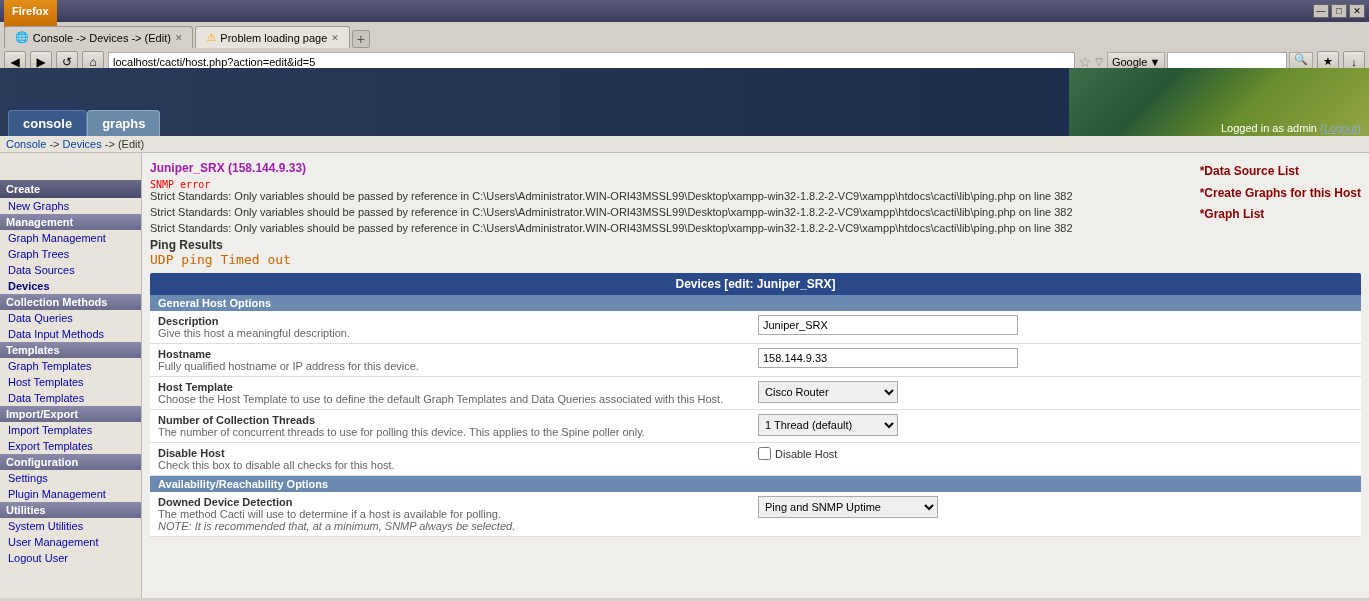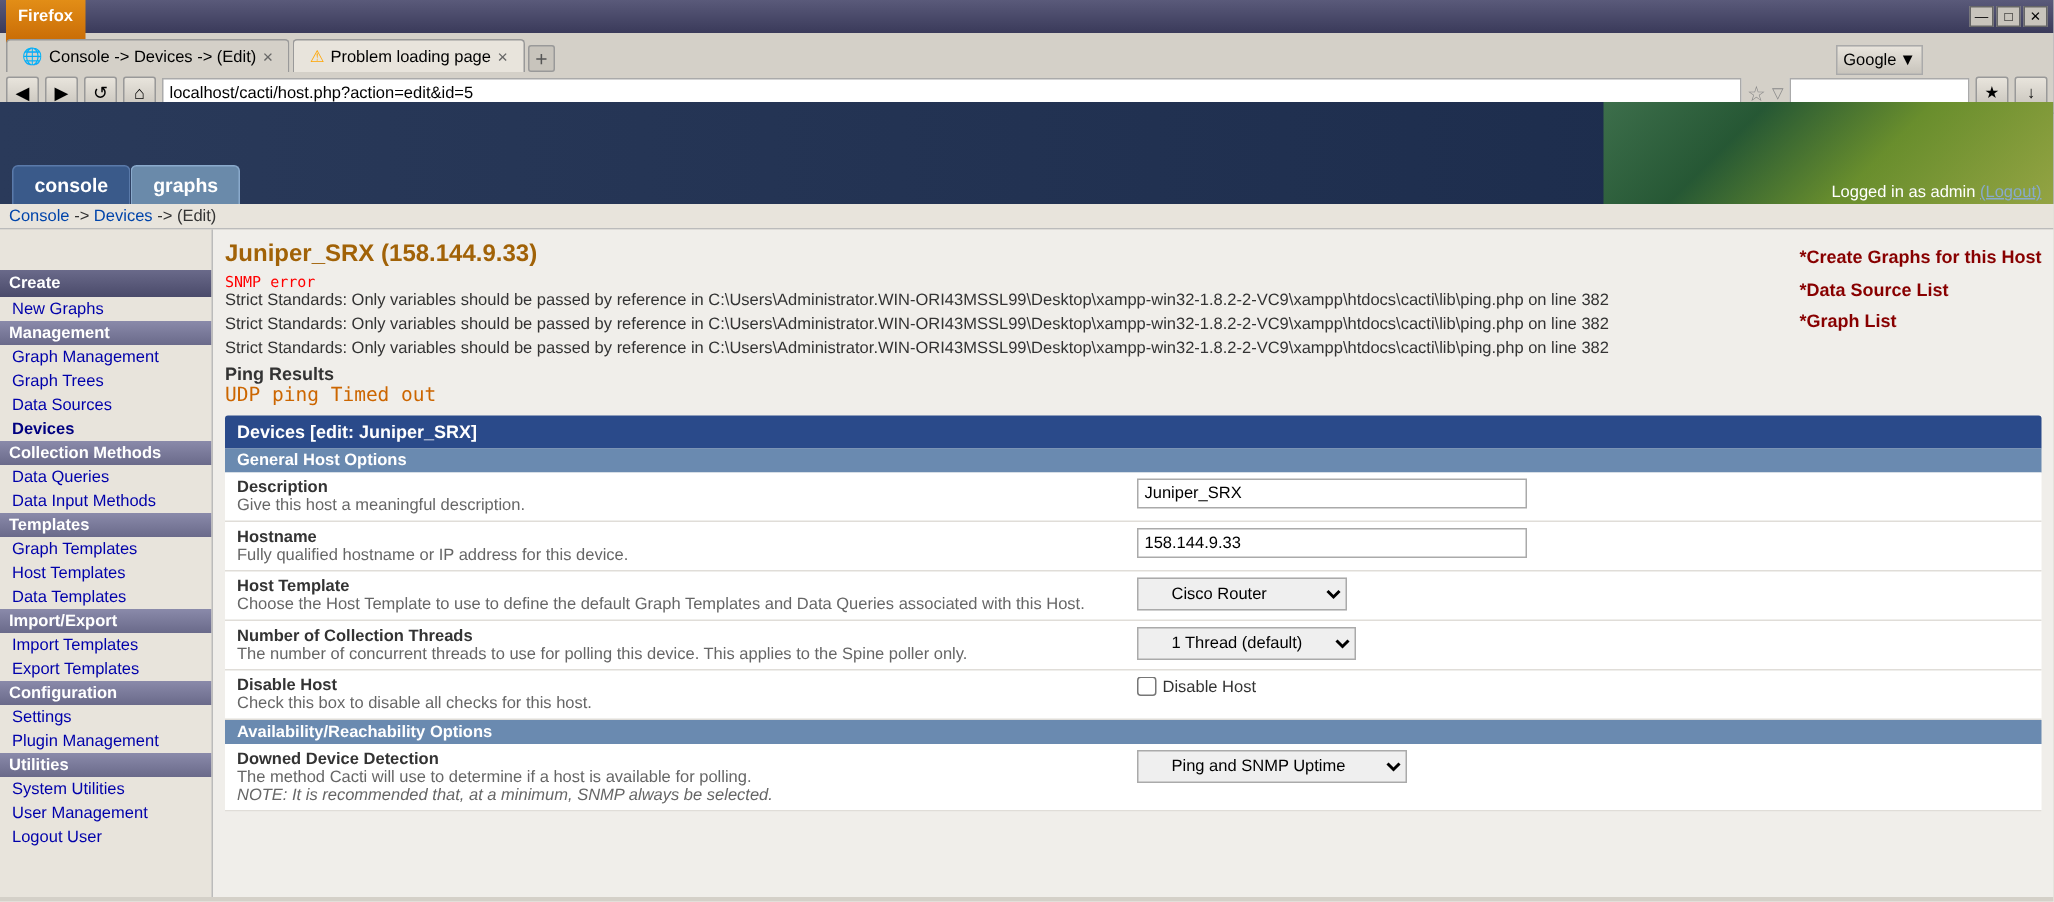--- a/index.html
+++ b/index.html
@@ -16,21 +16,21 @@
     .tab-close { font-size: 9px; color: #666; cursor: pointer; }
     .tab-warning { color: orange; }
     .tab-add { width: 18px; height: 18px; background: #c8c4bc; border: 1px solid #999; border-radius: 2px; display: flex; align-items: center; justify-content: center; cursor: pointer; font-size: 14px; color: #555; }
     .window-controls { display: flex; gap: 2px; }
     .win-btn { width: 16px; height: 14px; border: 1px solid #666; display: flex; align-items: center; justify-content: center; font-size: 9px; cursor: pointer; background: #c8c4bc; }
 
     
     .nav-bar { background: #d4d0c8; height: 28px; display: flex; align-items: center; gap: 4px; padding: 0 4px; border-bottom: 1px solid #999; }
     .nav-btn { width: 22px; height: 22px; background: linear-gradient(to bottom, #e8e4dc, #c8c4bc); border: 1px solid #999; border-radius: 2px; display: flex; align-items: center; justify-content: center; font-size: 12px; cursor: pointer; }
     .url-bar { flex: 1; height: 20px; background: white; border: 1px solid #aaa; padding: 0 4px; font-size: 11px; }
-    .search-bar-container { display: flex; align-items: center; gap: 2px; flex-direction: column; }
+    .search-bar-container { display: flex; align-items: center; gap: 2px; }
     .search-dropdown { height: 20px; background: linear-gradient(to bottom, #e8e4dc, #c8c4bc); border: 1px solid #aaa; padding: 0 4px; font-size: 11px; display: flex; align-items: center; gap: 2px; cursor: pointer; }
     .search-input { width: 120px; height: 20px; border: 1px solid #aaa; padding: 0 4px; font-size: 11px; }
     .search-go { height: 20px; padding: 0 4px; background: linear-gradient(to bottom, #e8e4dc, #c8c4bc); border: 1px solid #aaa; cursor: pointer; }
     .bookmark-btn { width: 22px; height: 22px; background: linear-gradient(to bottom, #e8e4dc, #c8c4bc); border: 1px solid #999; border-radius: 2px; display: flex; align-items: center; justify-content: center; cursor: pointer; }
 
     
     .app-header { height: 68px; background: linear-gradient(to right, #2a3a5a, #1a2a4a); display: flex; align-items: flex-end; position: relative; overflow: hidden; }
     .app-header-bg { position: absolute; right: 0; top: 0; bottom: 0; width: 300px; background: linear-gradient(135deg, #4a8a4a 0%, #2a6a2a 30%, #8ab820 60%, #c8d840 100%); opacity: 0.7; }
     .console-tab { background: #3a5a8a; color: white; padding: 5px 14px; font-size: 13px; font-weight: bold; cursor: pointer; border-radius: 4px 4px 0 0; margin-bottom: 0; margin-left: 8px; border: 1px solid #5a7aaa; border-bottom: none; }
     .graphs-tab { background: #6a8aaa; color: white; padding: 5px 14px; font-size: 13px; font-weight: bold; cursor: pointer; border-radius: 4px 4px 0 0; margin-bottom: 0; border: 1px solid #8aaacc; border-bottom: none; }
@@ -48,43 +48,43 @@
     .sidebar { width: 142px; background: #e8e4dc; border-right: 1px solid #bbb; flex-shrink: 0; overflow-y: auto; }
     .sidebar-section-header { background: linear-gradient(to bottom, #6a6a8a, #4a4a6a); color: white; padding: 3px 6px; font-size: 11px; font-weight: bold; margin-top: 27px; }
     .sidebar-item { padding: 2px 6px 2px 8px; font-size: 11px; color: #0000aa; cursor: pointer; }
     .sidebar-item.active { font-weight: bold; color: #000080; }
     .sidebar-subsection { background: linear-gradient(to bottom, #8a8aaa, #6a6a8a); color: white; padding: 2px 6px; font-size: 11px; font-weight: bold; }
 
     
     .content { flex: 1; padding: 8px; overflow-y: auto; background: #f0eeea; position: relative; }
 
     
-    .page-title { font-size: 16px; font-weight: bold; color: #a16207; margin-bottom: 4px; }
+    .page-title { font-size: 12px; font-weight: bold; color: #a21caf; margin-bottom: 4px; }
     .section-label { font-size: 12px; font-weight: bold; color: #333; margin-bottom: 2px; }
     .snmp-error { color: red; font-size: 10px; font-family: monospace; }
     .error-text { font-size: 11px; color: #333; margin-bottom: 4px; }
 
     
     .right-panel { position: absolute; top: 8px; right: 8px; text-align: left; }
     .right-panel a { color: #880000; font-size: 12px; font-weight: bold; display: block; line-height: 1.8; text-decoration: none; }
 
     
     .ping-label { font-size: 12px; font-weight: bold; color: #333; margin-top: 4px; }
     .ping-result { font-family: monospace; font-size: 13px; color: #cc6600; }
 
     
-    .device-edit-header { background: #2a4a8a; color: white; padding: 4px 8px; font-size: 12px; font-weight: bold; margin-top: 6px; border-radius: 2px 2px 0 0; }
+    .device-edit-header { background: #2a4a8a; color: white; padding: 4px 8px; font-size: 12px; font-weight: bold; margin-top: 6px; border-radius: 2px 2px 0 0; text-align: center; }
     .section-subheader { background: #6a8ab0; color: white; padding: 2px 8px; font-size: 11px; font-weight: bold; }
     .form-table { width: 100%; border-collapse: collapse; background: white; }
     .form-table tr td { padding: 4px 8px; vertical-align: top; border-bottom: 1px solid #e0ddd8; }
     .form-table tr td:first-child { width: 600px; }
     .field-label { font-size: 11px; font-weight: bold; color: #333; }
     .field-desc { font-size: 11px; color: #666; }
     .form-input { height: 20px; border: 1px solid #aaa; padding: 0 4px; font-size: 11px; width: 260px; }
-    .form-select { height: 22px; border: 1px solid #aaa; padding: 0 18px; font-size: 11px; min-width: 140px; }
+    .form-select { height: 22px; border: 1px solid #aaa; padding: 0 2px; font-size: 11px; min-width: 140px; }
     .checkbox-label { font-size: 11px; color: #333; }
     .avail-header { background: #6a8ab0; color: white; padding: 2px 8px; font-size: 11px; font-weight: bold; }
   </style>
 </head>
 <body>
 
 <div class="browser-chrome">
   <div class="title-bar">
     <div class="title-bar-left">
       <div class="firefox-btn">Firefox</div>
@@ -174,22 +174,22 @@
     <div class="sidebar-item">Plugin Management</div>
     <div class="sidebar-subsection">Utilities</div>
     <div class="sidebar-item">System Utilities</div>
     <div class="sidebar-item">User Management</div>
     <div class="sidebar-item">Logout User</div>
   </div>
 
   <div class="content">
 
     <div class="right-panel">
+      <a href="#">*Data Source List</a>
       <a href="#">*Create Graphs for this Host</a>
-      <a href="#">*Data Source List</a>
       <a href="#">*Graph List</a>
     </div>
 
     <div class="page-title">Juniper_SRX (158.144.9.33)</div>
     <div class="snmp-error">SNMP error</div>
     <div class="error-text">Strict Standards: Only variables should be passed by reference in C:\Users\Administrator.WIN-ORI43MSSL99\Desktop\xampp-win32-1.8.2-2-VC9\xampp\htdocs\cacti\lib\ping.php on line 382</div>
     <div class="error-text">Strict Standards: Only variables should be passed by reference in C:\Users\Administrator.WIN-ORI43MSSL99\Desktop\xampp-win32-1.8.2-2-VC9\xampp\htdocs\cacti\lib\ping.php on line 382</div>
     <div class="error-text">Strict Standards: Only variables should be passed by reference in C:\Users\Administrator.WIN-ORI43MSSL99\Desktop\xampp-win32-1.8.2-2-VC9\xampp\htdocs\cacti\lib\ping.php on line 382</div>
     <div class="ping-label">Ping Results</div>
     <div class="ping-result">UDP ping Timed out</div>

